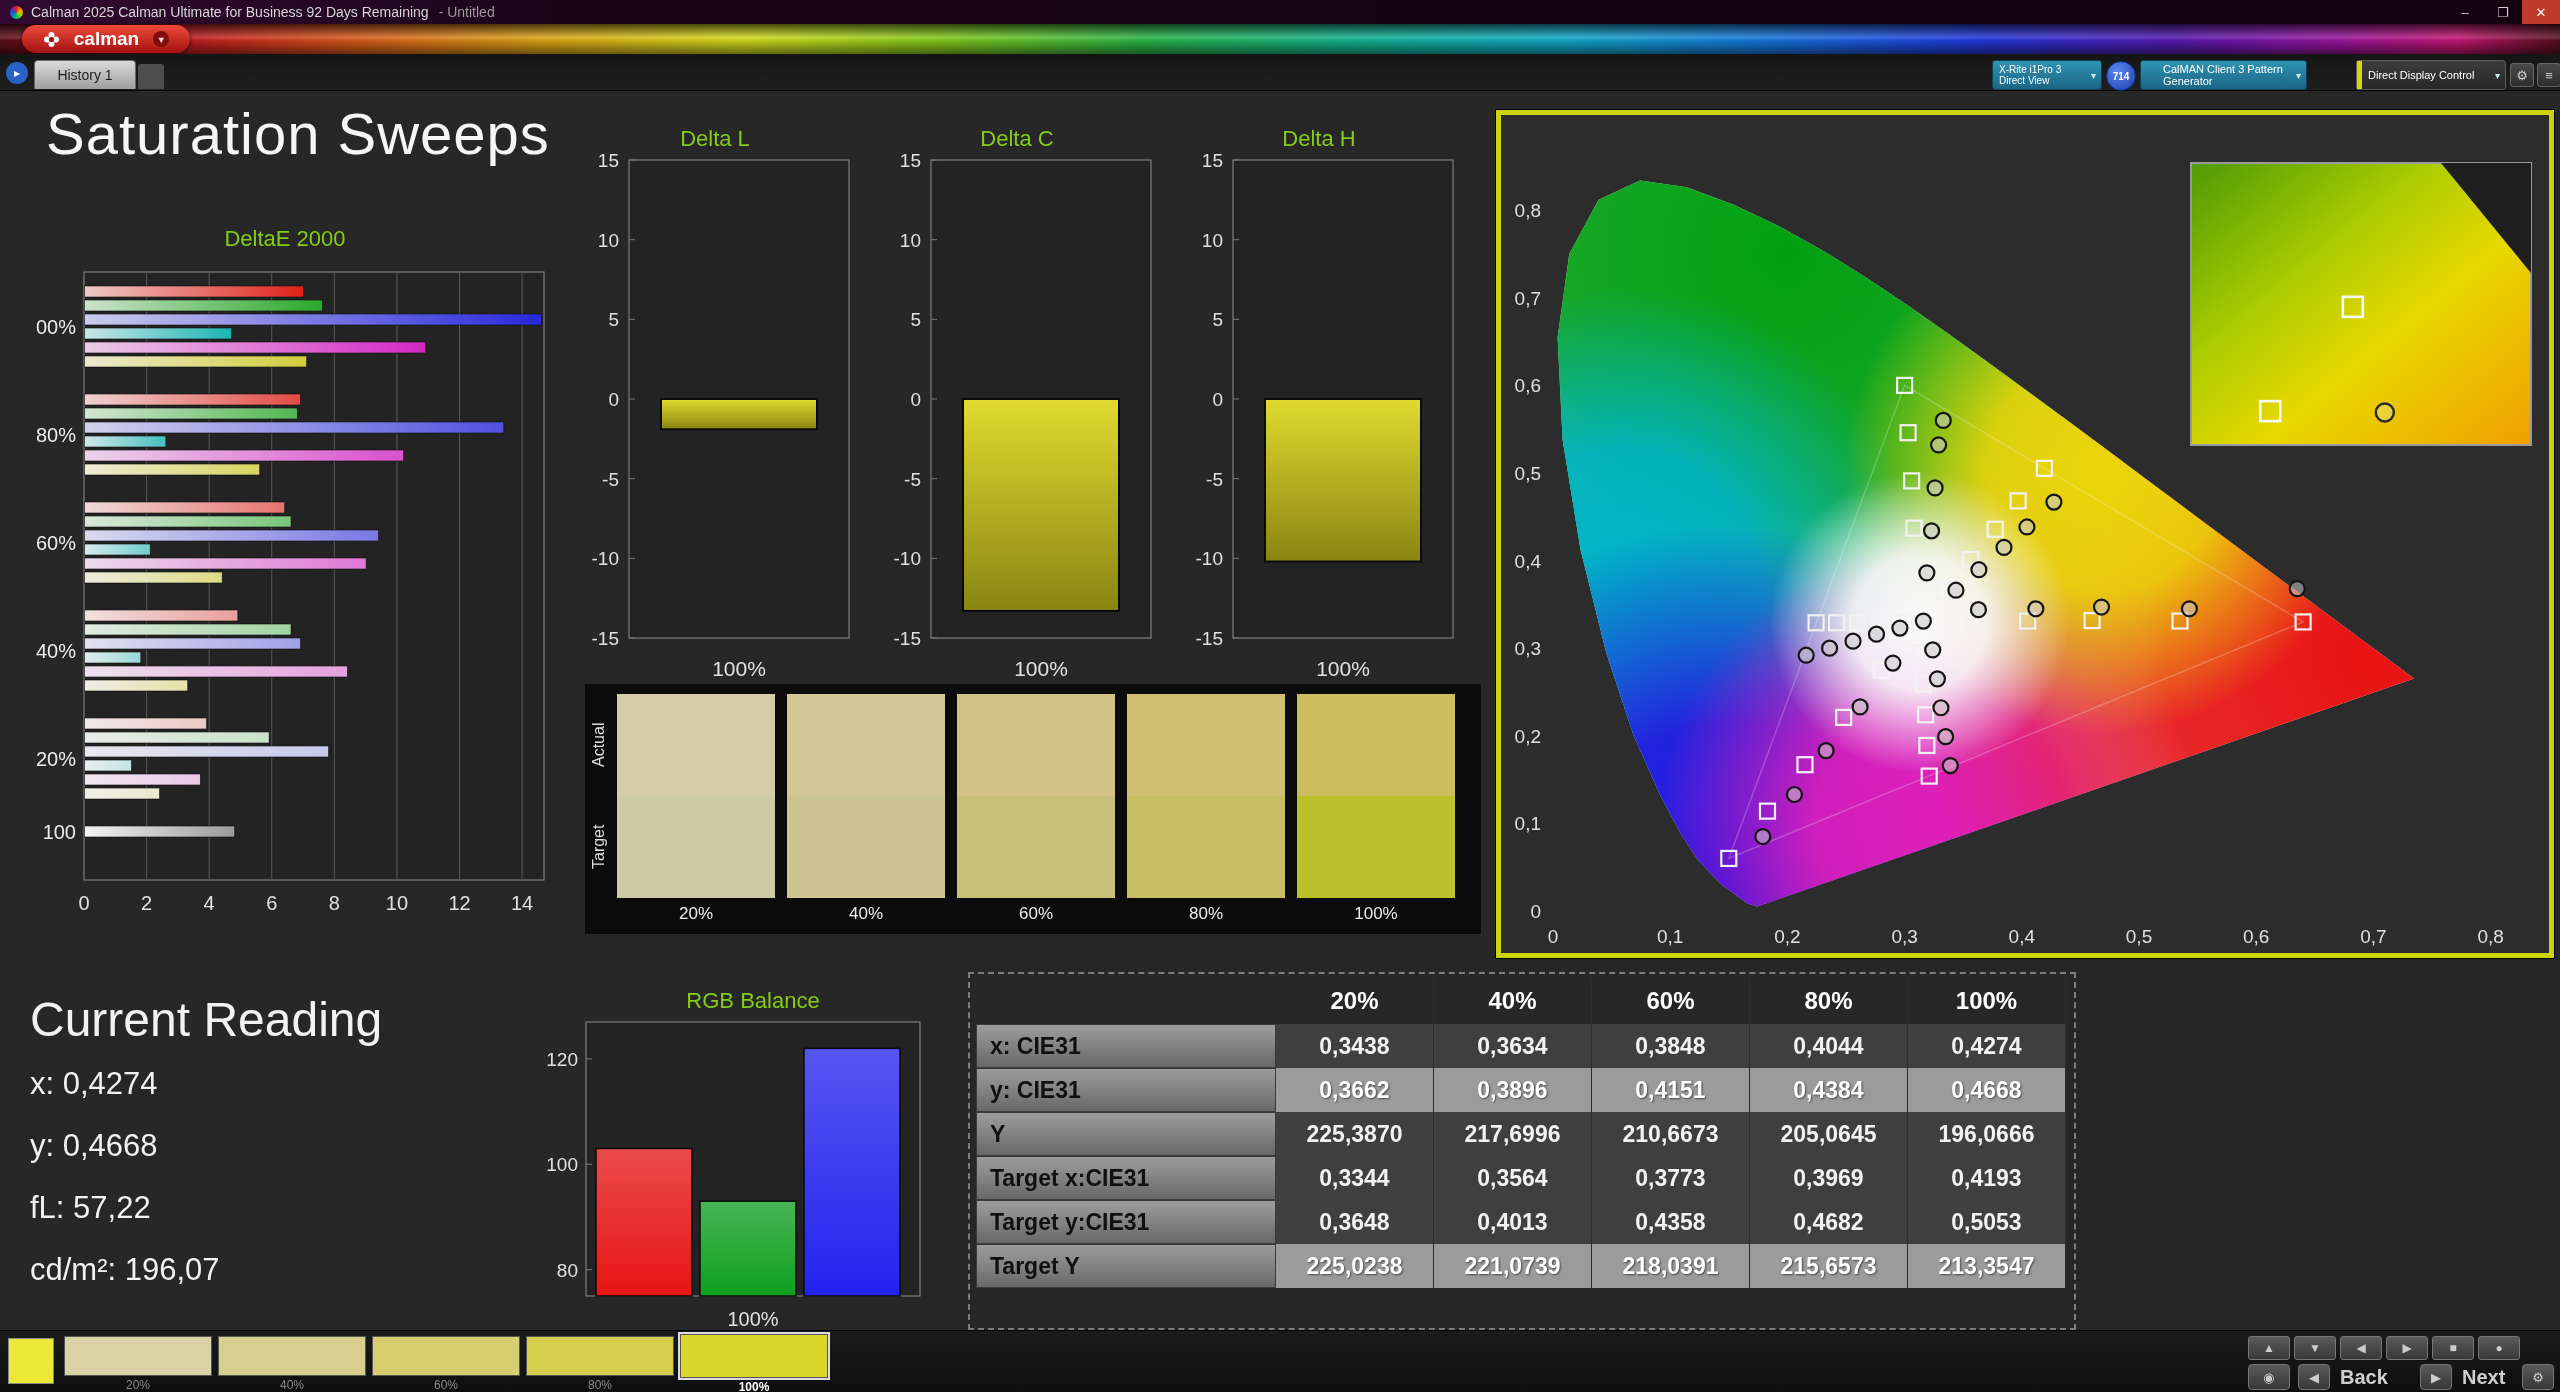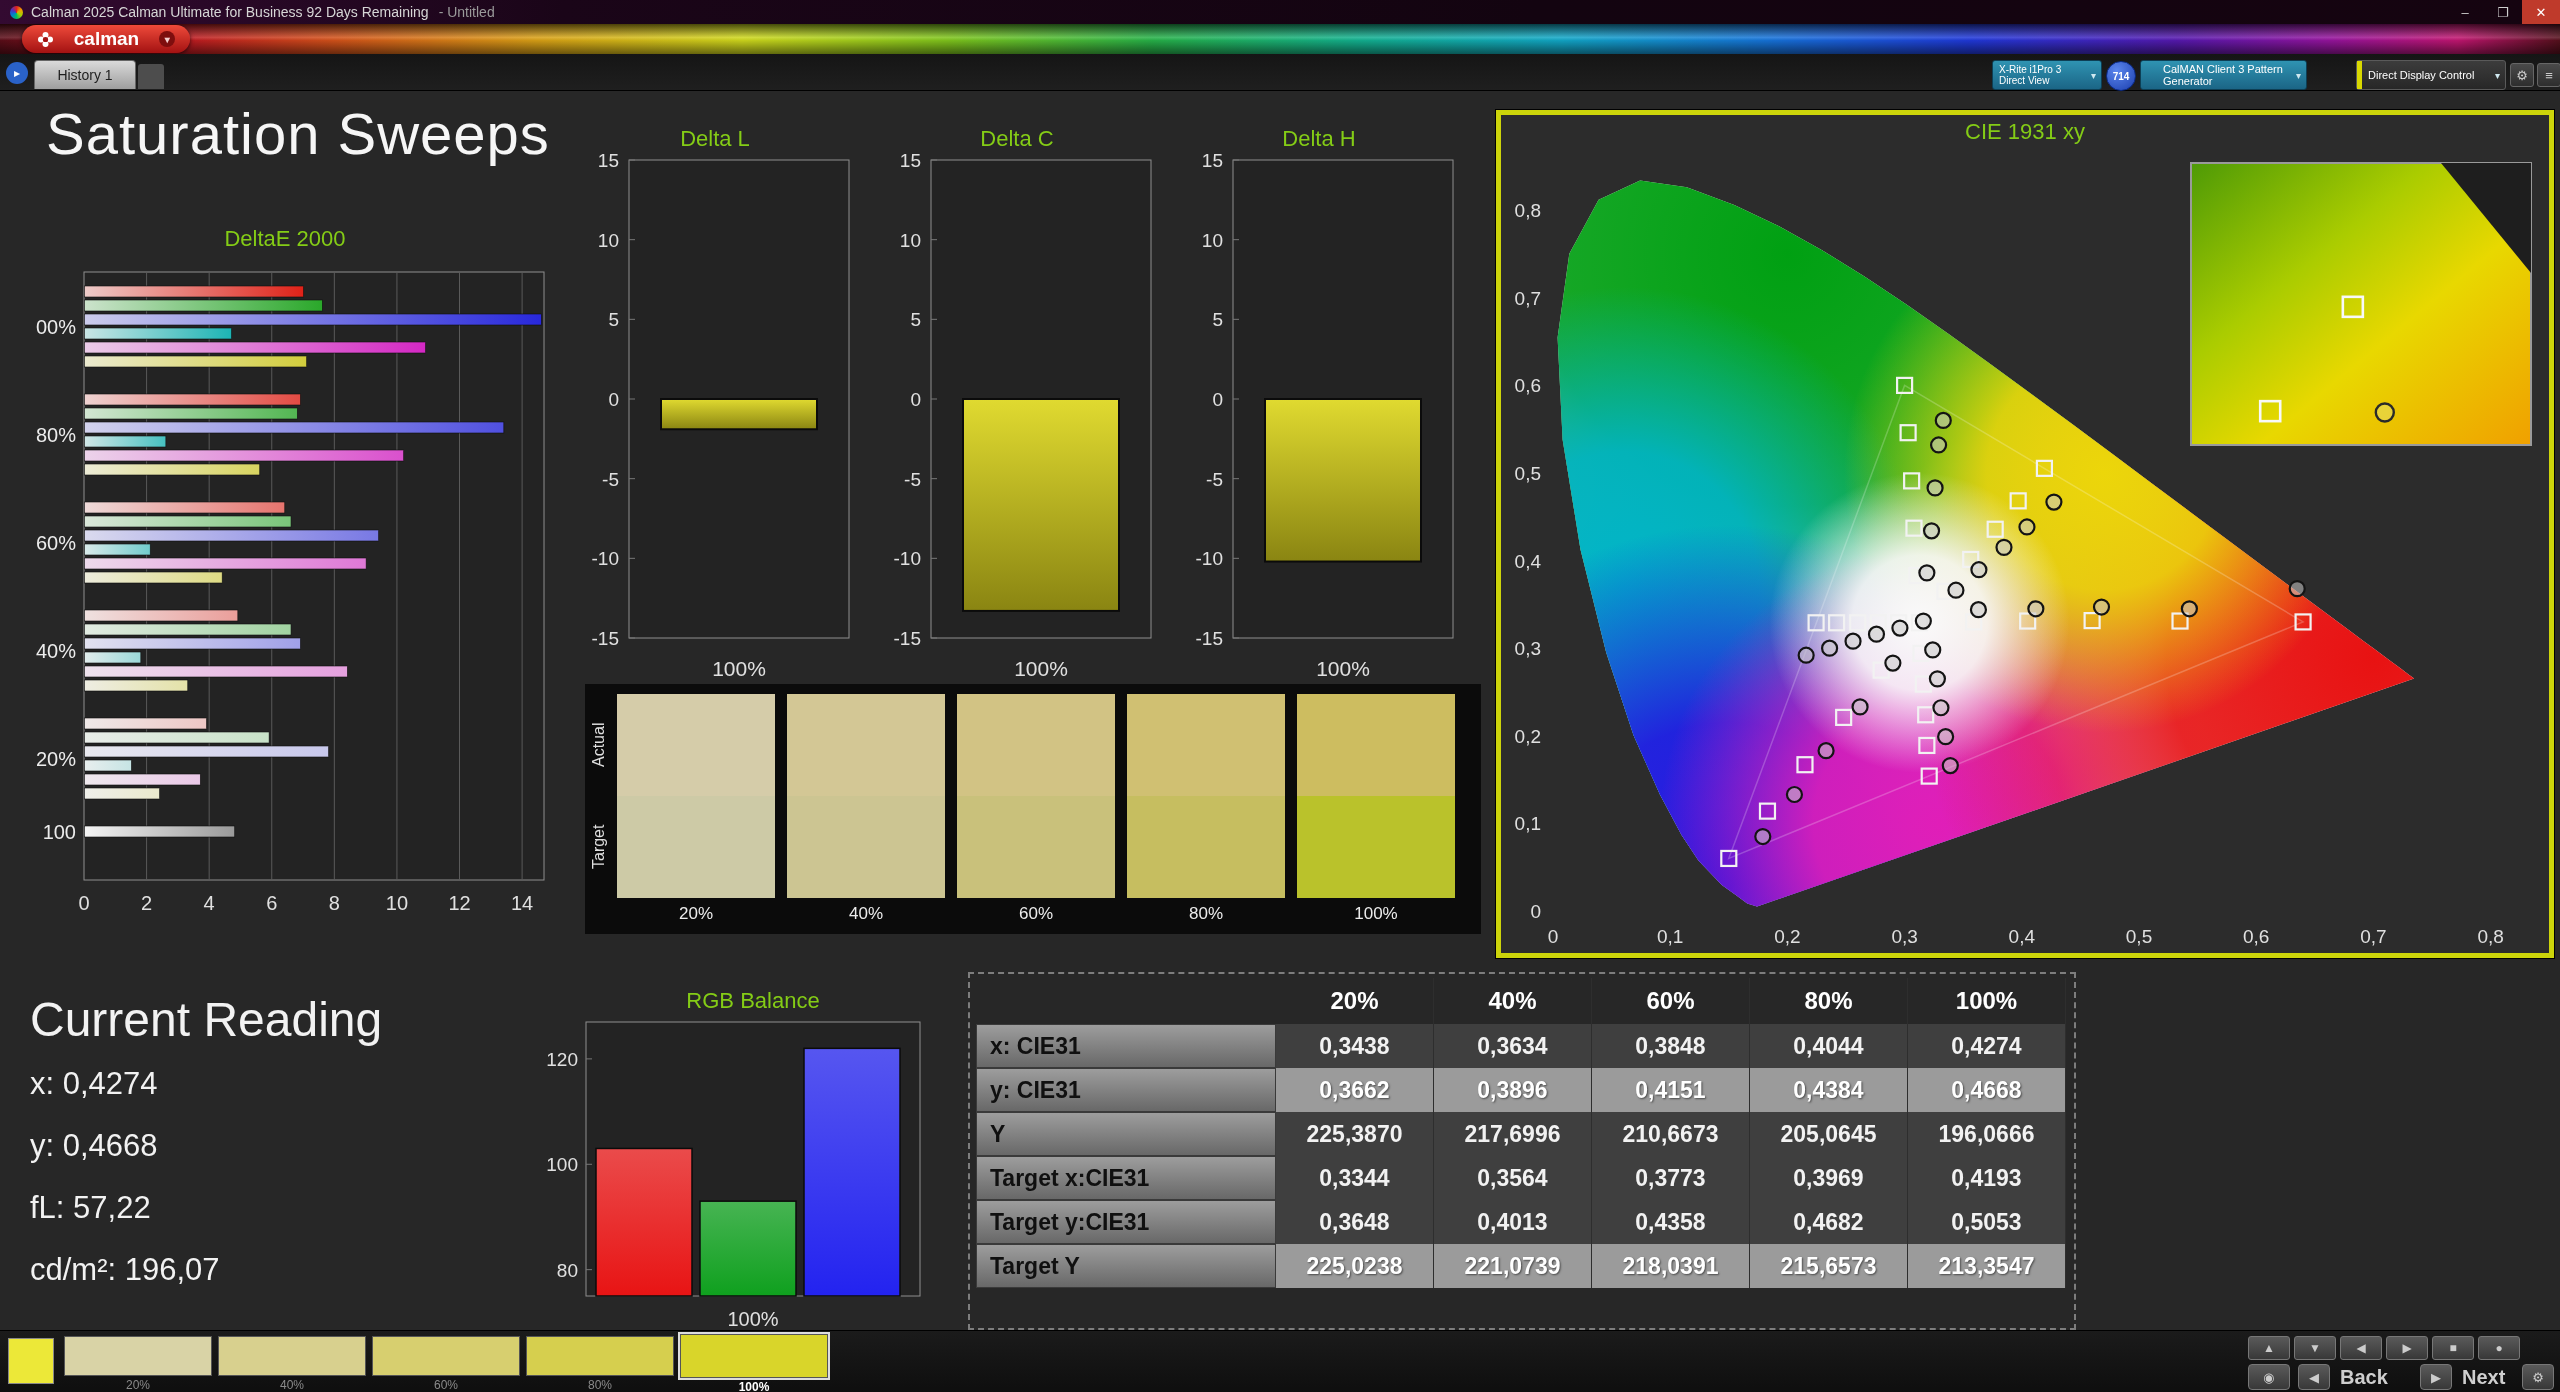--- a/index.html
+++ b/index.html
@@ -12,21 +12,21 @@
   #titlebar{left:0;top:0;width:2560px;height:24px;background:linear-gradient(90deg,#330a31,#1a0518 22%,#130410 60%,#150410);display:flex;align-items:center;color:#d6d6d6;font-size:14px;}
   #title-icon{width:13px;height:13px;border-radius:50%;background:conic-gradient(#e02020,#f0a000,#a8d000,#00c060,#0080d0,#5030c0,#e02020);margin:0 8px 0 10px;flex:0 0 auto;}
   #title-suffix{color:#9a9a9a;margin-left:10px;}
   #winbtns{margin-left:auto;display:flex;}
   .winbtn{width:38px;height:24px;display:flex;align-items:center;justify-content:center;font-size:13px;color:#cfcfcf;}
   .winbtn.close{background:#bf3a2b;color:#fff;}
 
   
   #rainbow{left:0;top:24px;width:2560px;height:30px;background:linear-gradient(90deg,#5a0d18 0%,#bb1722 7%,#d2511a 13%,#d8a016 21%,#cdd61c 29%,#7fc41c 37%,#27b148 45%,#13b08e 53%,#12a6c6 61%,#1673d8 69%,#2038d8 77%,#5519ae 85%,#94149c 91%,#c01670 96%,#55101c 100%);}
   #rainbow .shade{position:absolute;inset:0;background:linear-gradient(180deg,rgba(0,0,0,.65),rgba(255,255,255,.14) 45%,rgba(0,0,0,.05) 55%,rgba(0,0,0,.5));}
-  #logo{left:22px;top:25px;width:168px;height:28px;border-radius:14px;background:linear-gradient(#ef4a3a,#a31212);display:flex;align-items:center;justify-content:center;gap:20px;color:#fff;font-weight:bold;font-size:19px;box-shadow:0 1px 4px rgba(0,0,0,.7);}
+  #logo{left:22px;top:25px;width:168px;height:28px;border-radius:14px;background:linear-gradient(#ef4a3a,#a31212);display:flex;align-items:center;justify-content:center;gap:14px;color:#fff;font-weight:bold;font-size:19px;box-shadow:0 1px 4px rgba(0,0,0,.7);}
   #logo .caret-circle{width:16px;height:16px;border-radius:50%;background:#7e0e0e;color:#f4cfcf;font-size:10px;display:flex;align-items:center;justify-content:center;}
 
   
   #tabbar{left:0;top:54px;width:2560px;height:36px;background:linear-gradient(#151515,#1f1f1f);border-bottom:1px solid #000;}
   #tab-scroll{left:6px;top:62px;width:22px;height:22px;border-radius:50%;background:#2a62c8;color:#fff;font-size:12px;display:flex;align-items:center;justify-content:center;}
   #history-tab{left:34px;top:60px;width:102px;height:29px;background:linear-gradient(#dadada,#9e9e9e);border:1px solid #666;border-bottom:none;border-radius:4px 4px 0 0;color:#1e1e1e;font-size:14px;display:flex;align-items:center;justify-content:center;box-sizing:border-box;}
   #tab-stub{left:138px;top:64px;width:26px;height:25px;background:#4d4d4d;border-radius:3px 3px 0 0;}
   .devbox{position:absolute;top:60px;height:30px;background:linear-gradient(#2f93b2,#1b6586);border:1px solid #0d3f55;border-radius:3px;color:#fff;display:flex;align-items:center;box-sizing:border-box;}
   .devbox .caret{margin-left:auto;margin-right:5px;font-size:10px;color:#cfe8f0;}
   #meter-box{left:1992px;width:110px;}
@@ -410,21 +410,20 @@
       <div class="cslabel" style="left: 372px; top: 220px; width: 158px;">60%</div>
       <div class="cswatch" style="left: 542px; top: 10px; width: 158px; height: 102px; background: rgb(208, 192, 114);"></div>
       <div class="cswatch" style="left: 542px; top: 112px; width: 158px; height: 102px; background: rgb(198, 190, 96);"></div>
       <div class="cslabel" style="left: 542px; top: 220px; width: 158px;">80%</div>
       <div class="cswatch" style="left: 712px; top: 10px; width: 158px; height: 102px; background: rgb(205, 189, 96);"></div>
       <div class="cswatch" style="left: 712px; top: 112px; width: 158px; height: 102px; background: rgb(186, 194, 43);"></div>
       <div class="cslabel" style="left: 712px; top: 220px; width: 158px;">100%</div>
     </div>
 
   <div id="cie-panel" class="abs">
-    <div id="cie-title" class="chart-title">CIE 1931 xy</div>
     <svg id="cie-svg" style="position:absolute;left:0;top:28px" width="1048" height="812">
         <defs>
           <clipPath id="cieClip">
             <path d="M256.0 763.6 L246.3 760.5 L235.5 752.5 L220.8 742.0 L197.4 717.4 L180.5 692.0 L159.0 651.8 L132.5 592.2 L105.2 509.6 L79.5 406.5 L61.6 296.4 L56.6 194.4 L68.3 110.8 L97.6 56.7 L139.1 37.6 L185.8 44.2 L233.3 62.0 L278.1 83.3 L321.1 107.2 L363.5 133.5 L405.5 161.5 L447.3 190.8 L489.3 220.9 L531.0 251.5 L572.5 282.1 L613.2 312.3 L652.6 341.7 L690.5 369.9 L726.1 396.4 L758.6 420.7 L786.8 441.7 L811.7 460.2 L832.3 475.4 L849.1 487.9 L862.4 497.9 L873.1 505.8 L888.8 517.6 L899.4 525.3 L907.6 531.5 L913.1 535.6 Z"></path>
           </clipPath>
           <radialGradient id="cieG0" cx="286.4" cy="111" r="560" gradientUnits="userSpaceOnUse">
             <stop offset="0%" stop-color="#00a012" stop-opacity="1"></stop>
             <stop offset="45%" stop-color="#00a012" stop-opacity="0.9"></stop>
             <stop offset="100%" stop-color="#00a012" stop-opacity="0"></stop>
           </radialGradient>

